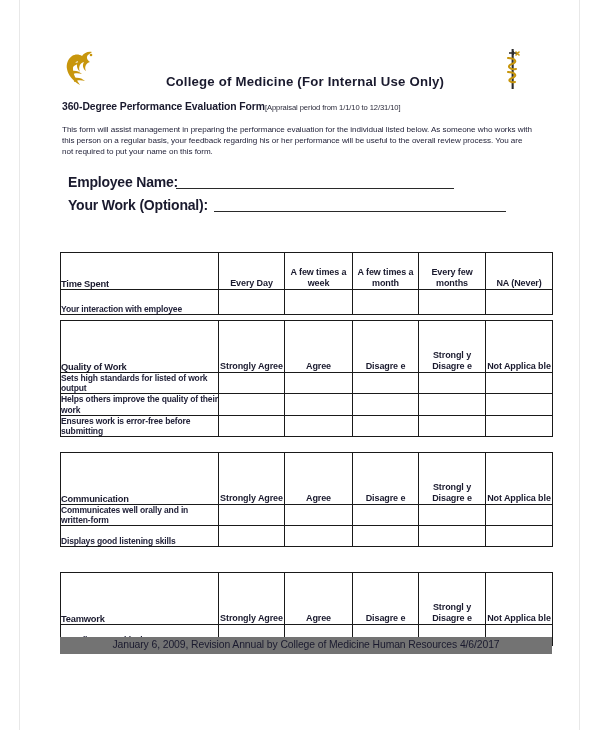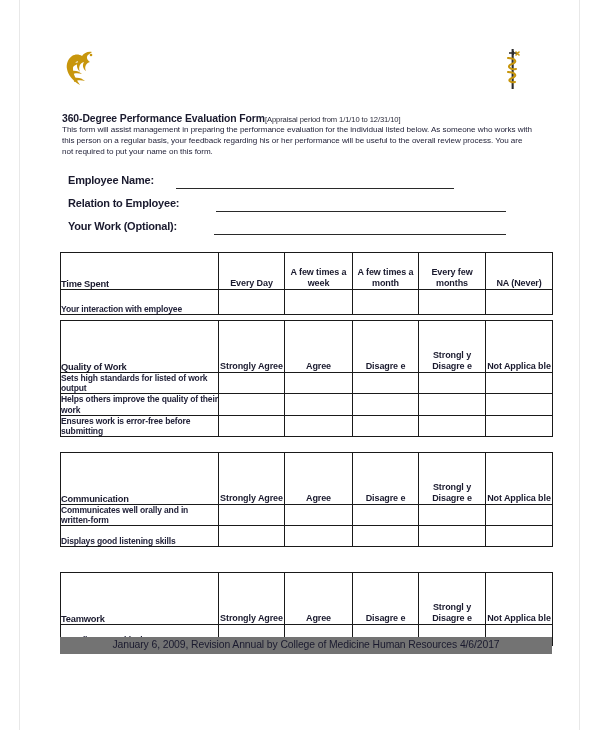--- a/index.html
+++ b/index.html
@@ -47,21 +47,21 @@
     left: 130px; top: 74px;
     width: 350px;
     text-align: center;
     font-size: 13.2px;
     font-weight: bold;
     color: #1a1a2e;
     letter-spacing: 0.2px;
   }
   .form-title-line {
     position: absolute;
-    left: 62px; top: 108px;
+    left: 62px; top: 96px;
     width: 470px;
     white-space: nowrap;
   }
   .form-title {
     font-size: 10.4px;
     font-weight: bold;
     color: #1a1a2e;
     letter-spacing: -0.1px;
   }
   .form-period {
@@ -81,21 +81,21 @@
 
   
   .fields {
     position: absolute;
     left: 68px; top: 172px;
     width: 440px;
   }
   .field-row {
     position: relative;
     height: 23px;
-    font-size: 11px;
+    font-size: 14px;
     color: #1a1a2e;
     font-weight: bold;
     text-decoration: underline;
   }
   .field-label {
     position: absolute;
     left: 0; top: 2px;
     letter-spacing: -0.2px;
     font-weight: bold;
   }
@@ -210,34 +210,31 @@
         <path d="M13,5 L13,9" stroke="#2e2e2e" stroke-width="2"></path>
         <path d="M9,7 L17,7" stroke="#2e2e2e" stroke-width="1.6"></path>
         <g fill="none" stroke="#C8960C" stroke-width="2.1" stroke-linecap="round">
           <path d="M8,12 C15,12 18,16 12,18 C6,20 10,24 16,23"></path>
           <path d="M8,26 C15,26 18,30 12,32 C7,34 10,37 15,36"></path>
         </g>
         <path d="M16,9 l3,-3 M19,9 l-3,-3" stroke="#C8960C" stroke-width="1.6" stroke-linecap="round"></path>
       </svg>
     </div>
 
+    <div class="doc-title">College of Medicine (For Internal Use Only)</div>
 
     <div class="form-title-line">
       <span class="form-title">360-Degree Performance Evaluation Form</span><span class="form-period">[Appraisal period from 1/1/10 to 12/31/10]</span>
     </div>
 
     <div class="intro">This form will assist management in preparing the performance evaluation for the individual listed below.  As someone who works with this person on a regular basis, your feedback regarding his or her performance will be useful to the overall review process.   You are not required to put your name on this form.</div>
 
     <div class="fields">
       <div class="field-row fr0">
         <span class="field-label">Employee Name:</span>
-        <span class="field-line"></span>
-      </div>
-      <div class="field-row fr1">
-        <span class="field-label">Relation to Employee:</span>
         <span class="field-line"></span>
       </div>
       <div class="field-row fr2">
         <span class="field-label">Your Work (Optional):</span>
         <span class="field-line"></span>
       </div>
     </div>
 
     <table class="eval" id="table-time">
       <colgroup>

